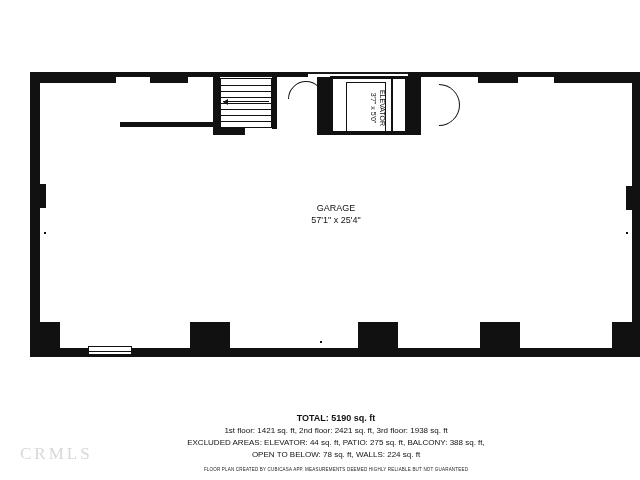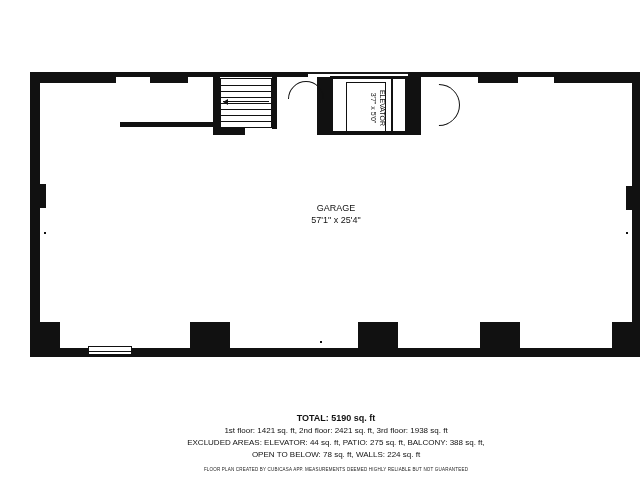--- a/index.html
+++ b/index.html
@@ -294,14 +294,15 @@
   </div>
 
   <div class="caption">
     <div class="total">TOTAL: 5190 sq. ft</div>
     <div class="line">1st floor: 1421 sq. ft, 2nd floor: 2421 sq. ft, 3rd floor: 1938 sq. ft</div>
     <div class="line">EXCLUDED AREAS: ELEVATOR: 44 sq. ft, PATIO: 275 sq. ft, BALCONY: 388 sq. ft,</div>
     <div class="line">OPEN TO BELOW: 78 sq. ft, WALLS: 224 sq. ft</div>
     <div class="disclaimer">FLOOR PLAN CREATED BY CUBICASA APP. MEASUREMENTS DEEMED HIGHLY RELIABLE BUT NOT GUARANTEED</div>
   </div>
 
+  <div class="watermark">CRMLS</div>
 
 </div>
 
 </body></html>

